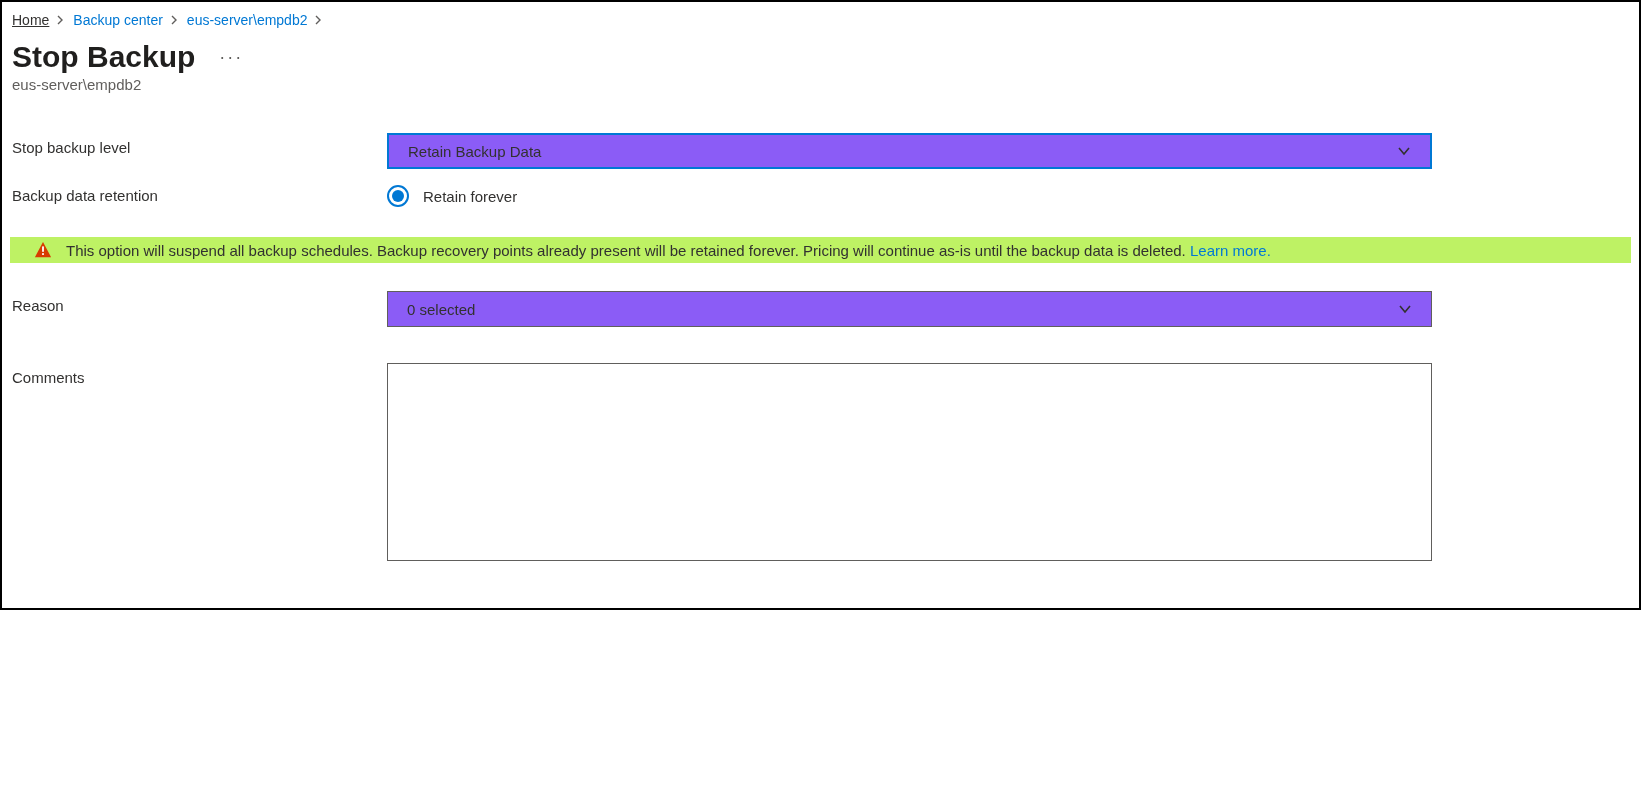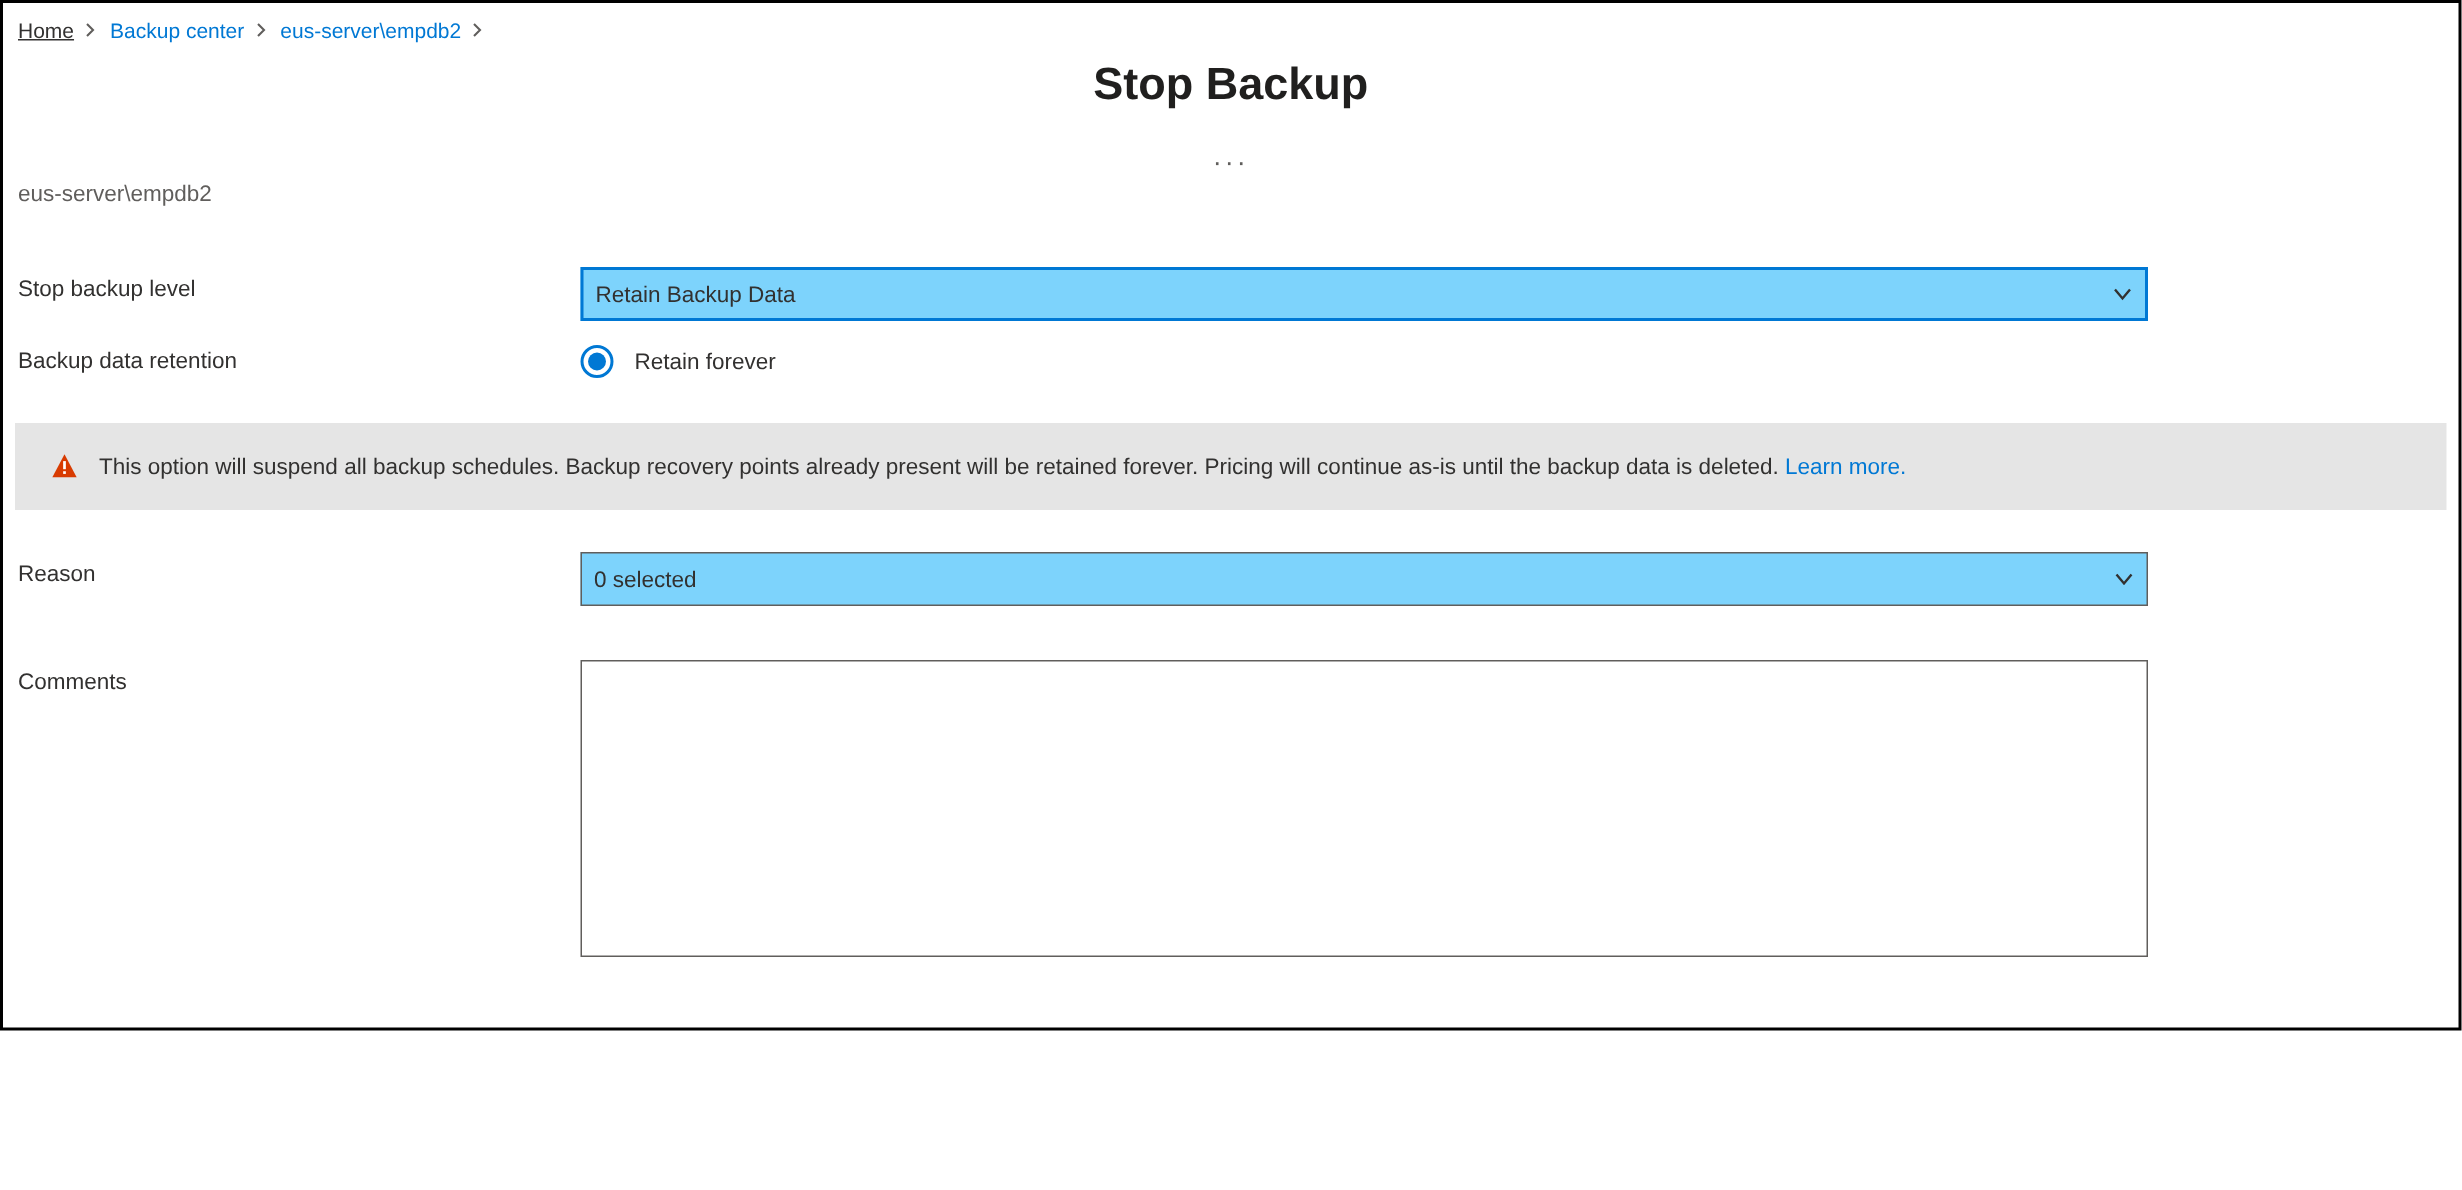--- a/index.html
+++ b/index.html
@@ -28,21 +28,20 @@
     color: #323130;
     text-decoration: underline;
   }
   .breadcrumb .sep {
     color: #605e5c;
   }
   .page-title-row {
     display: flex;
     align-items: center;
     gap: 24px;
-    flex-direction: column;
   }
   .page-title {
     font-size: 30px;
     font-weight: 600;
     margin: 0;
     color: #201f1e;
   }
   .ellipsis {
     font-size: 18px;
     color: #605e5c;
@@ -71,23 +70,23 @@
   .form-field {
     flex: 1 1 auto;
     max-width: 1045px;
   }
   .select-box {
     display: flex;
     align-items: center;
     justify-content: space-between;
     border: 1px solid #605e5c;
     height: 36px;
-    padding: 0 8px;
-    font-size: 15px;
-    background: #7dd3fc;
+    padding: 0 19px;
+    font-size: 15px;
+    background: #8b5cf6;
     cursor: pointer;
   }
   .select-box.focused {
     border: 2px solid #0078d4;
   }
   .chevron {
     width: 14px;
     height: 14px;
   }
   .radio-group {
@@ -118,22 +117,22 @@
     border-color: #0078d4;
   }
   .radio-circle.selected::after {
     content: "";
     width: 12px;
     height: 12px;
     border-radius: 50%;
     background: #0078d4;
   }
   .info-banner {
-    background: #e5e5e5;
-    padding: 20px 24px;
+    background: #bef264;
+    padding: 4px 24px;
     font-size: 15px;
     color: #323130;
     display: flex;
     align-items: center;
     gap: 14px;
     margin-top: 30px;
     margin-bottom: 28px;
     margin-left: -2px;
     margin-right: -2px;
   }

